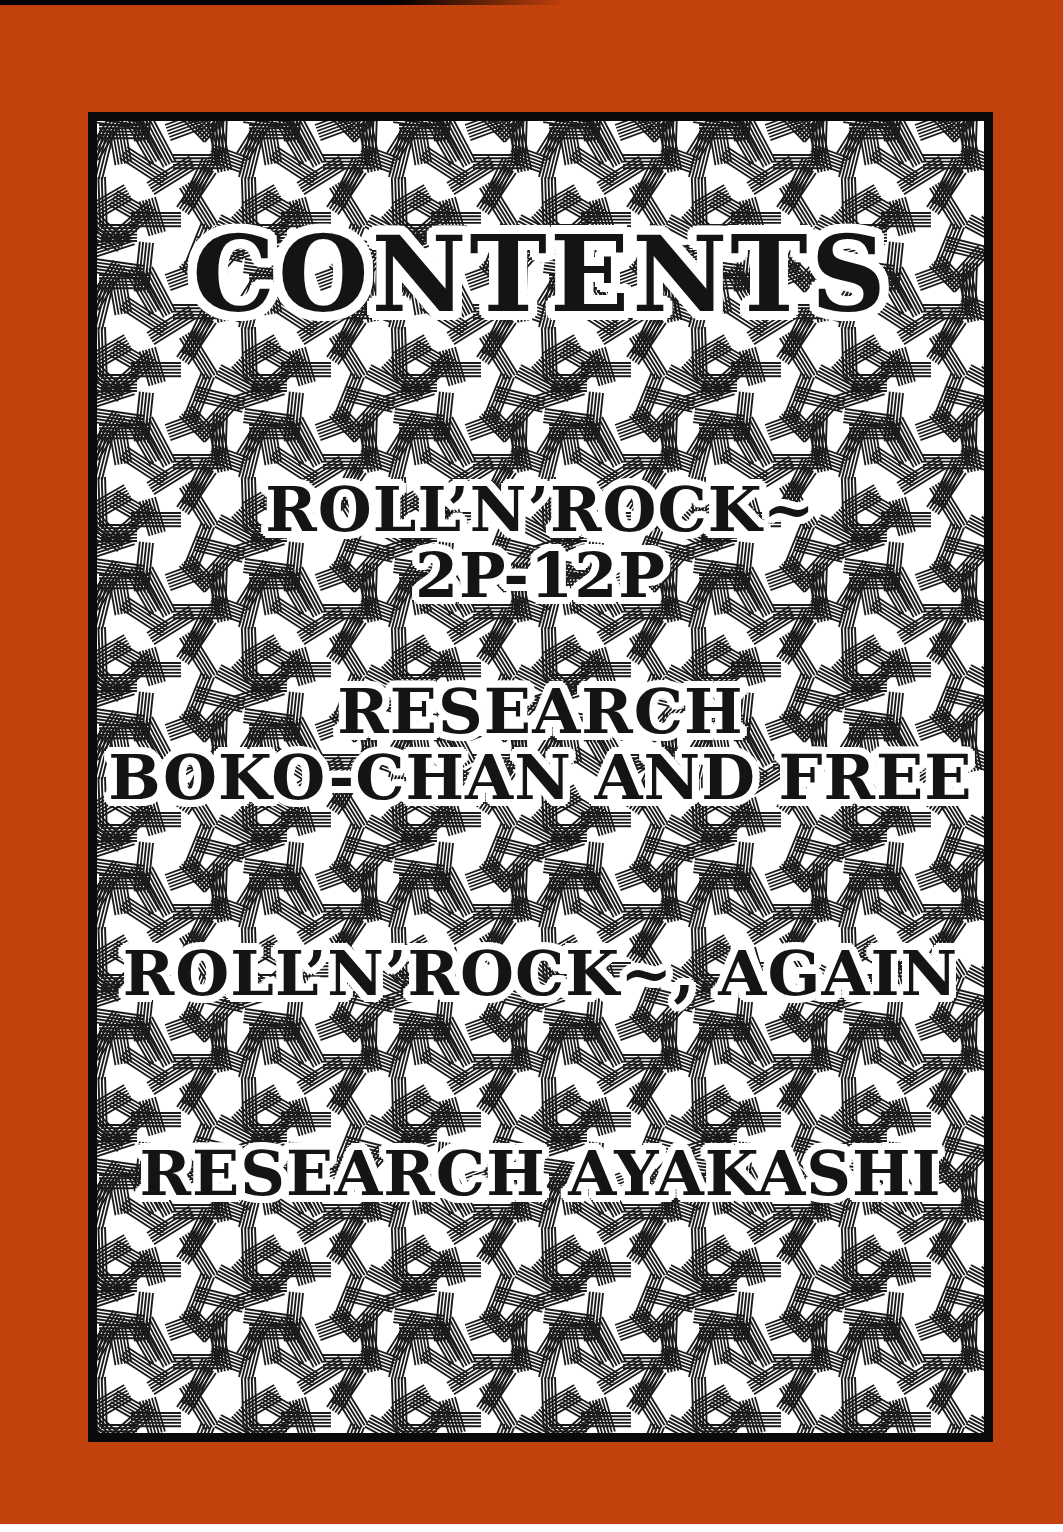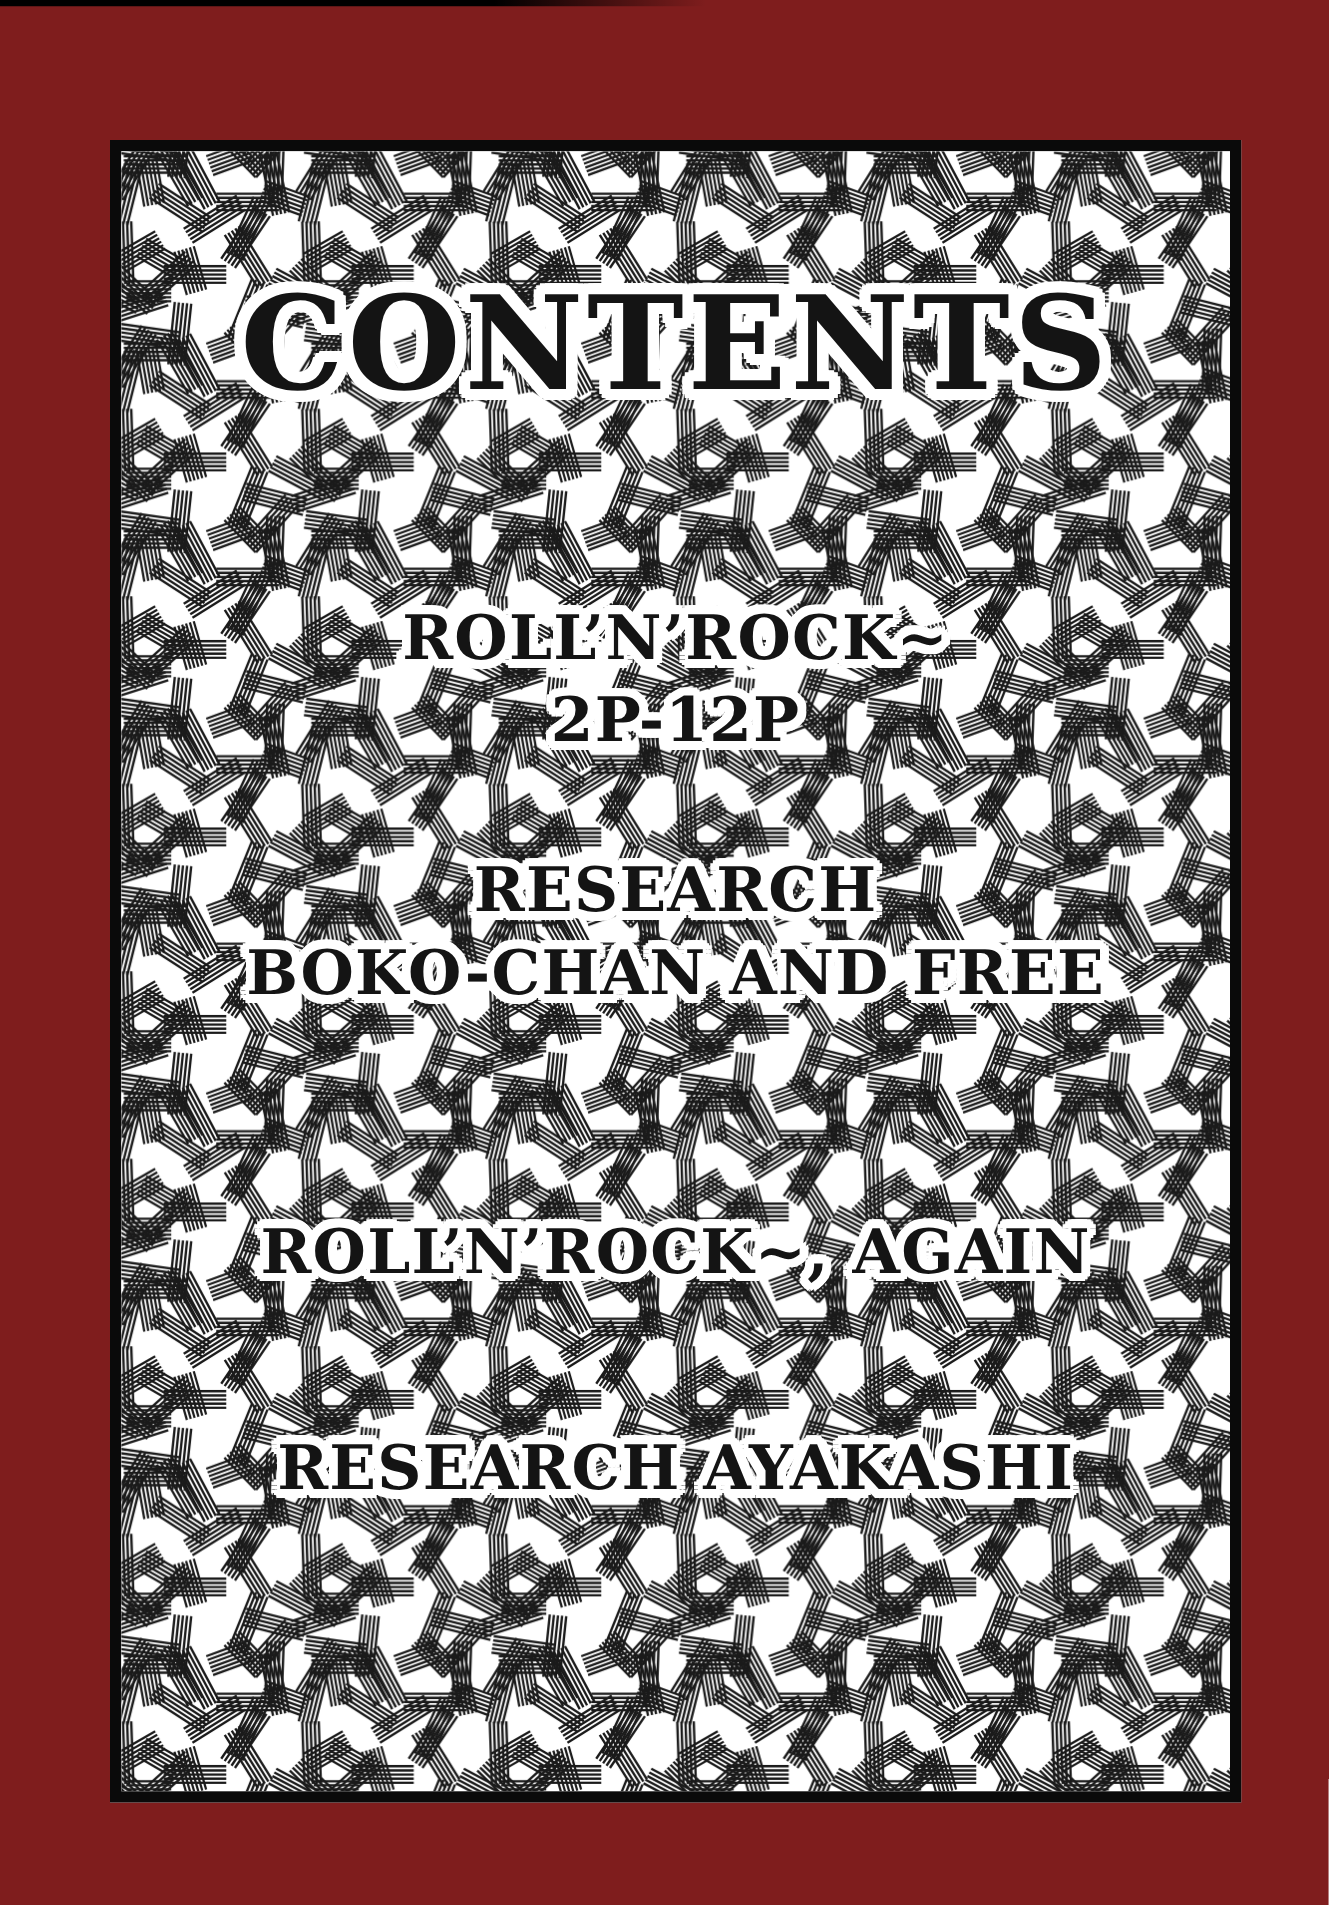--- a/index.html
+++ b/index.html
@@ -4,21 +4,21 @@
 <style>
   html, body {
     margin: 0;
     padding: 0;
     background: #ffffff;
   }
   .page {
     position: relative;
     width: 1063px;
     height: 1524px;
-    background: #7f1d1d;
+    background: #c2410c;
     overflow: hidden;
     font-family: "DejaVu Serif", serif;
   }
   .scan-artifact {
     position: absolute;
     top: 0;
     left: 0;
     width: 565px;
     height: 5px;
     background: linear-gradient(to right, #000 0%, #000 70%, rgba(0,0,0,0) 100%);
@@ -63,35 +63,35 @@
       -9px -4px 0 #fff, 9px -4px 0 #fff, -9px 4px 0 #fff, 9px 4px 0 #fff,
       -4px -9px 0 #fff, 4px -9px 0 #fff, -4px 9px 0 #fff, 4px 9px 0 #fff;
   }
   .entry {
     position: absolute;
     left: 0;
     width: 100%;
     text-align: center;
     color: #141414;
     font-weight: bold;
-    font-size: 49px;
+    font-size: 62px;
     line-height: 66px;
     letter-spacing: 1px;
   }
   .entry .line, .entry .pages {
     white-space: nowrap;
     text-shadow:
       -7px 0 0 #fff, 7px 0 0 #fff, 0 -7px 0 #fff, 0 7px 0 #fff,
       -5px -5px 0 #fff, 5px -5px 0 #fff, -5px 5px 0 #fff, 5px 5px 0 #fff,
       -7px -3px 0 #fff, 7px -3px 0 #fff, -7px 3px 0 #fff, 7px 3px 0 #fff,
       -3px -7px 0 #fff, 3px -7px 0 #fff, -3px 7px 0 #fff, 3px 7px 0 #fff;
   }
   .entry-1 { top: 356px; }
   .entry-2 { top: 558px; }
-  .entry-3 { top: 820px; margin-top: 27px; }
+  .entry-3 { top: 820px; }
   .entry-4 { top: 1020px; }
 </style>
 </head>
 <body>
 
 <div class="page">
 
   <div class="scan-artifact"></div>
 
   <div class="frame">

